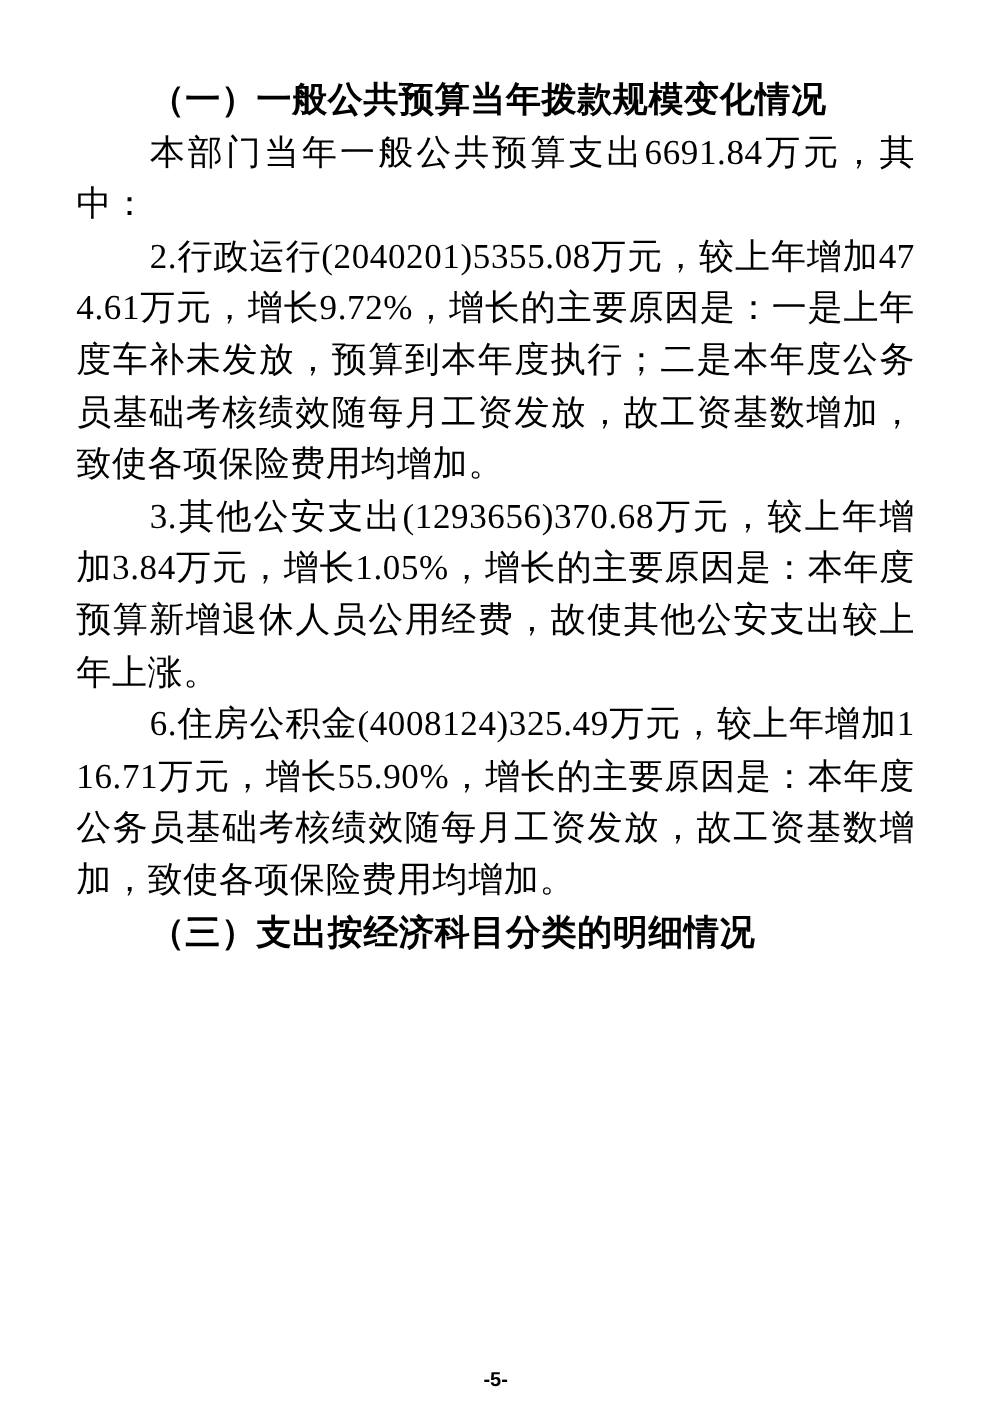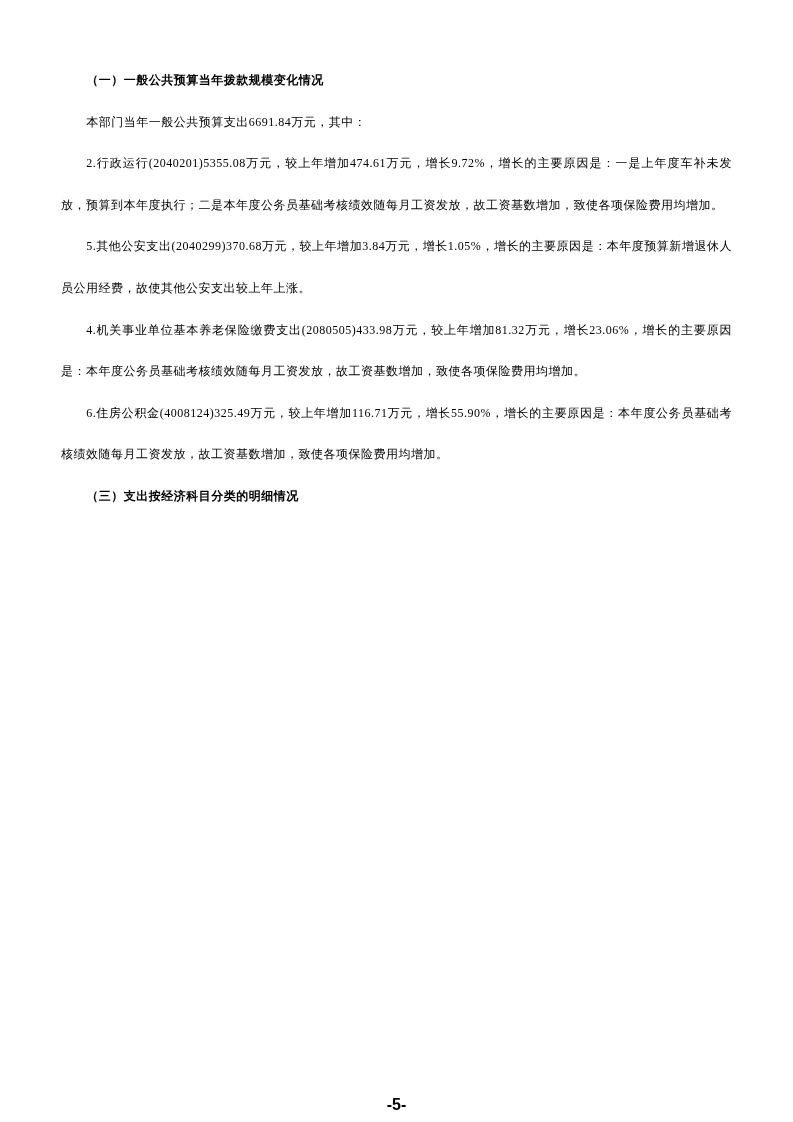--- a/index.html
+++ b/index.html
@@ -18,21 +18,21 @@
   }
   .content {
     position: absolute;
     left: 61px;
     top: 60px;
     width: 671px;
   }
   .content p {
     margin: 0;
     padding: 0;
-    font-size: 12px;
+    font-size: 28px;
     line-height: 41.6px;
     letter-spacing: 0.5px;
     text-align: justify;
     text-justify: inter-ideograph;
     text-indent: 2.1em;
     word-break: break-all;
   }
   .content p.heading {
     font-weight: bold;
     text-align: left;
@@ -50,19 +50,18 @@
   }
 </style>
 </head>
 <body>
 
 <div class="page">
   <div class="content" id="doc-body">
       <p class="heading">（一）一般公共预算当年拨款规模变化情况</p>
       <p class="para">本部门当年一般公共预算支出6691.84万元，其中：</p>
       <p class="para">2.行政运行(2040201)5355.08万元，较上年增加474.61万元，增长9.72%，增长的主要原因是：一是上年度车补未发放，预算到本年度执行；二是本年度公务员基础考核绩效随每月工资发放，故工资基数增加，致使各项保险费用均增加。</p>
-      <p class="para">5.其他公安支出(2040299)370.68万元，较上年增加3.84万元，增长1.05%，增长的主要原因是：本年度预算新增退休人员公用经费，故使其他公安支出较上年上涨。</p>
-      <p class="para">4.机关事业单位基本养老保险缴费支出(2080505)433.98万元，较上年增加81.32万元，增长23.06%，增长的主要原因是：本年度公务员基础考核绩效随每月工资发放，故工资基数增加，致使各项保险费用均增加。</p>
+      <p class="para">3.其他公安支出(1293656)370.68万元，较上年增加3.84万元，增长1.05%，增长的主要原因是：本年度预算新增退休人员公用经费，故使其他公安支出较上年上涨。</p>
       <p class="para">6.住房公积金(4008124)325.49万元，较上年增加116.71万元，增长55.90%，增长的主要原因是：本年度公务员基础考核绩效随每月工资发放，故工资基数增加，致使各项保险费用均增加。</p>
       <p class="heading">（三）支出按经济科目分类的明细情况</p>
     </div>
   <div class="page-number">-5-</div>
 </div>
 
 </body></html>

